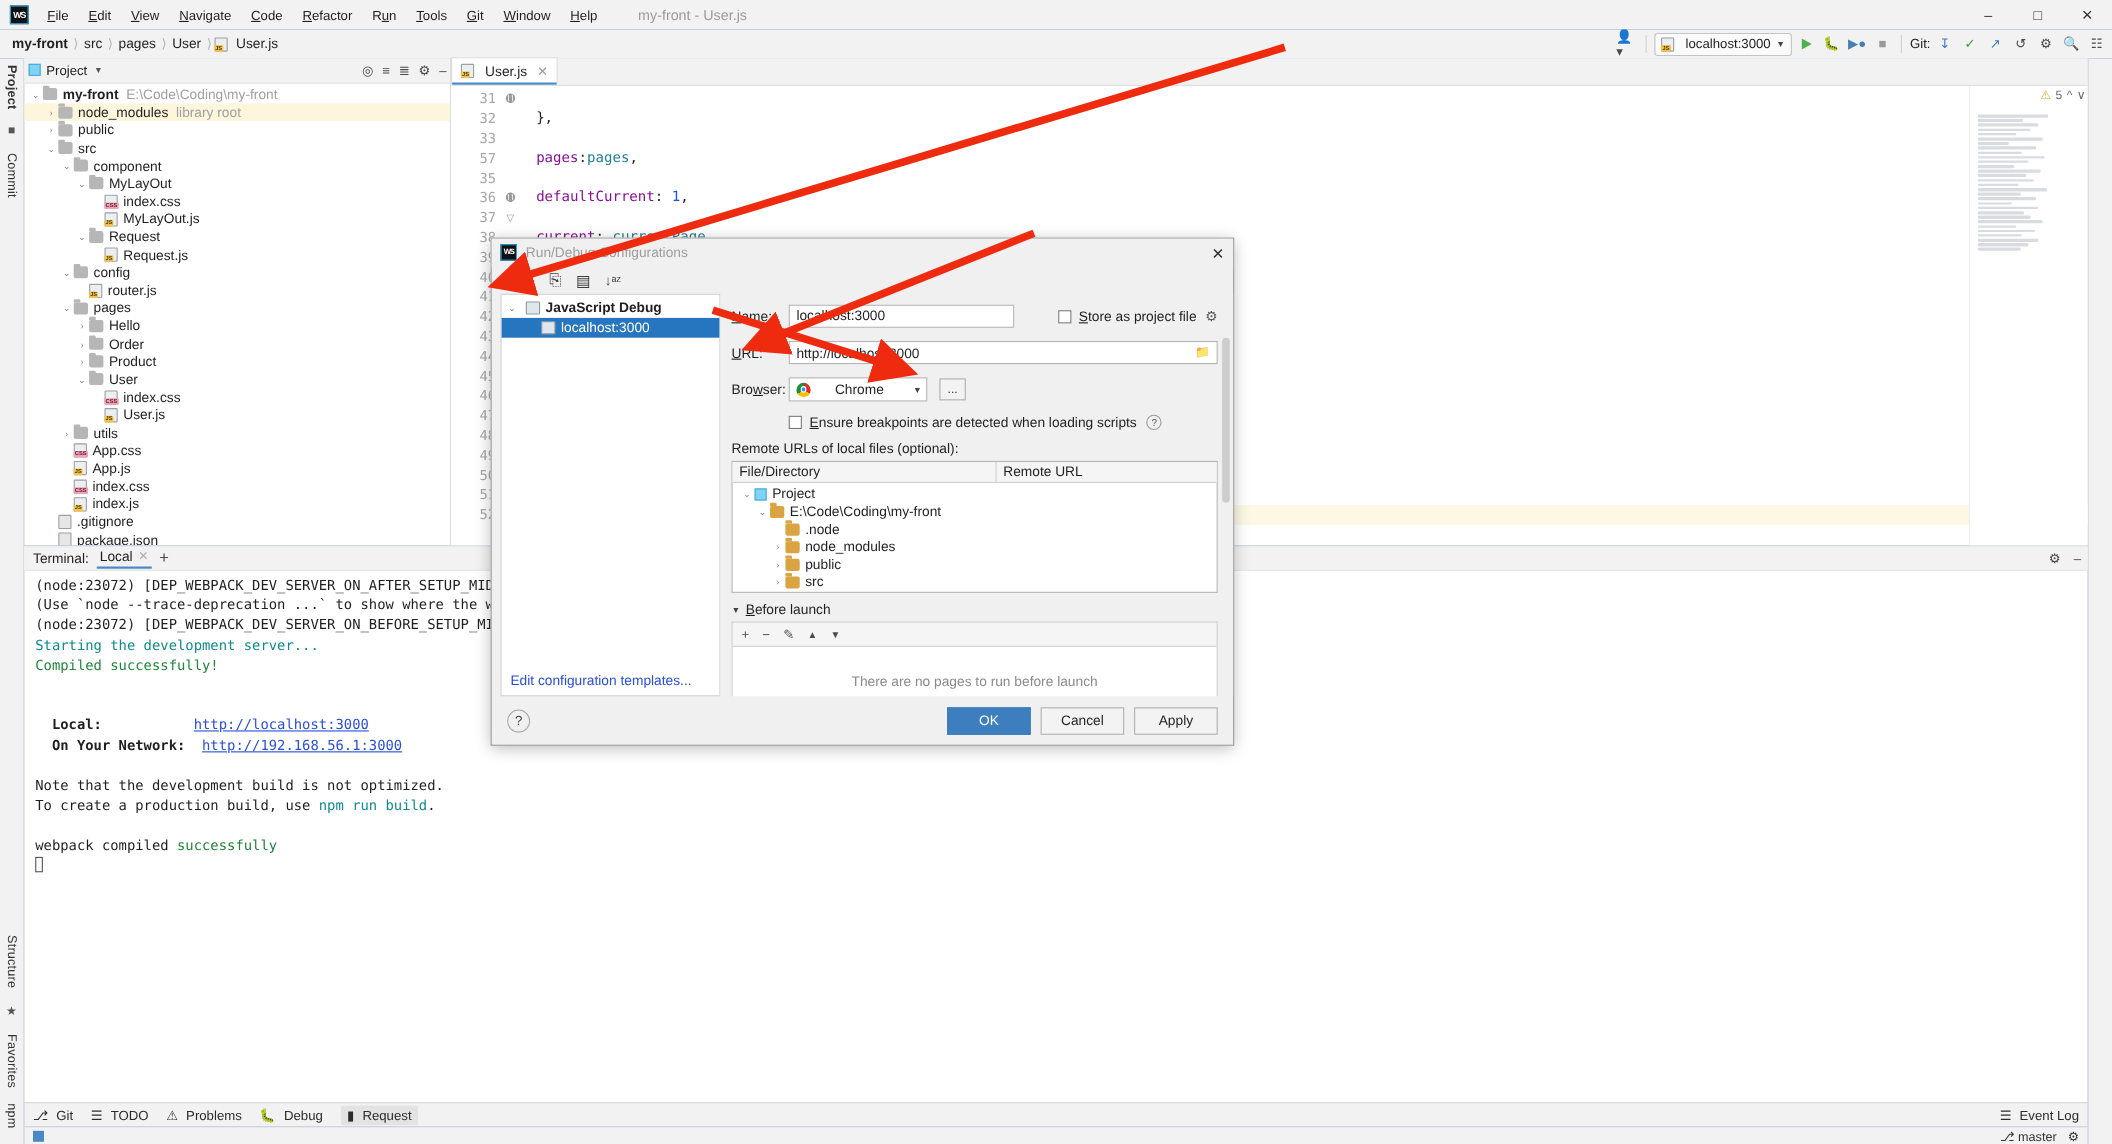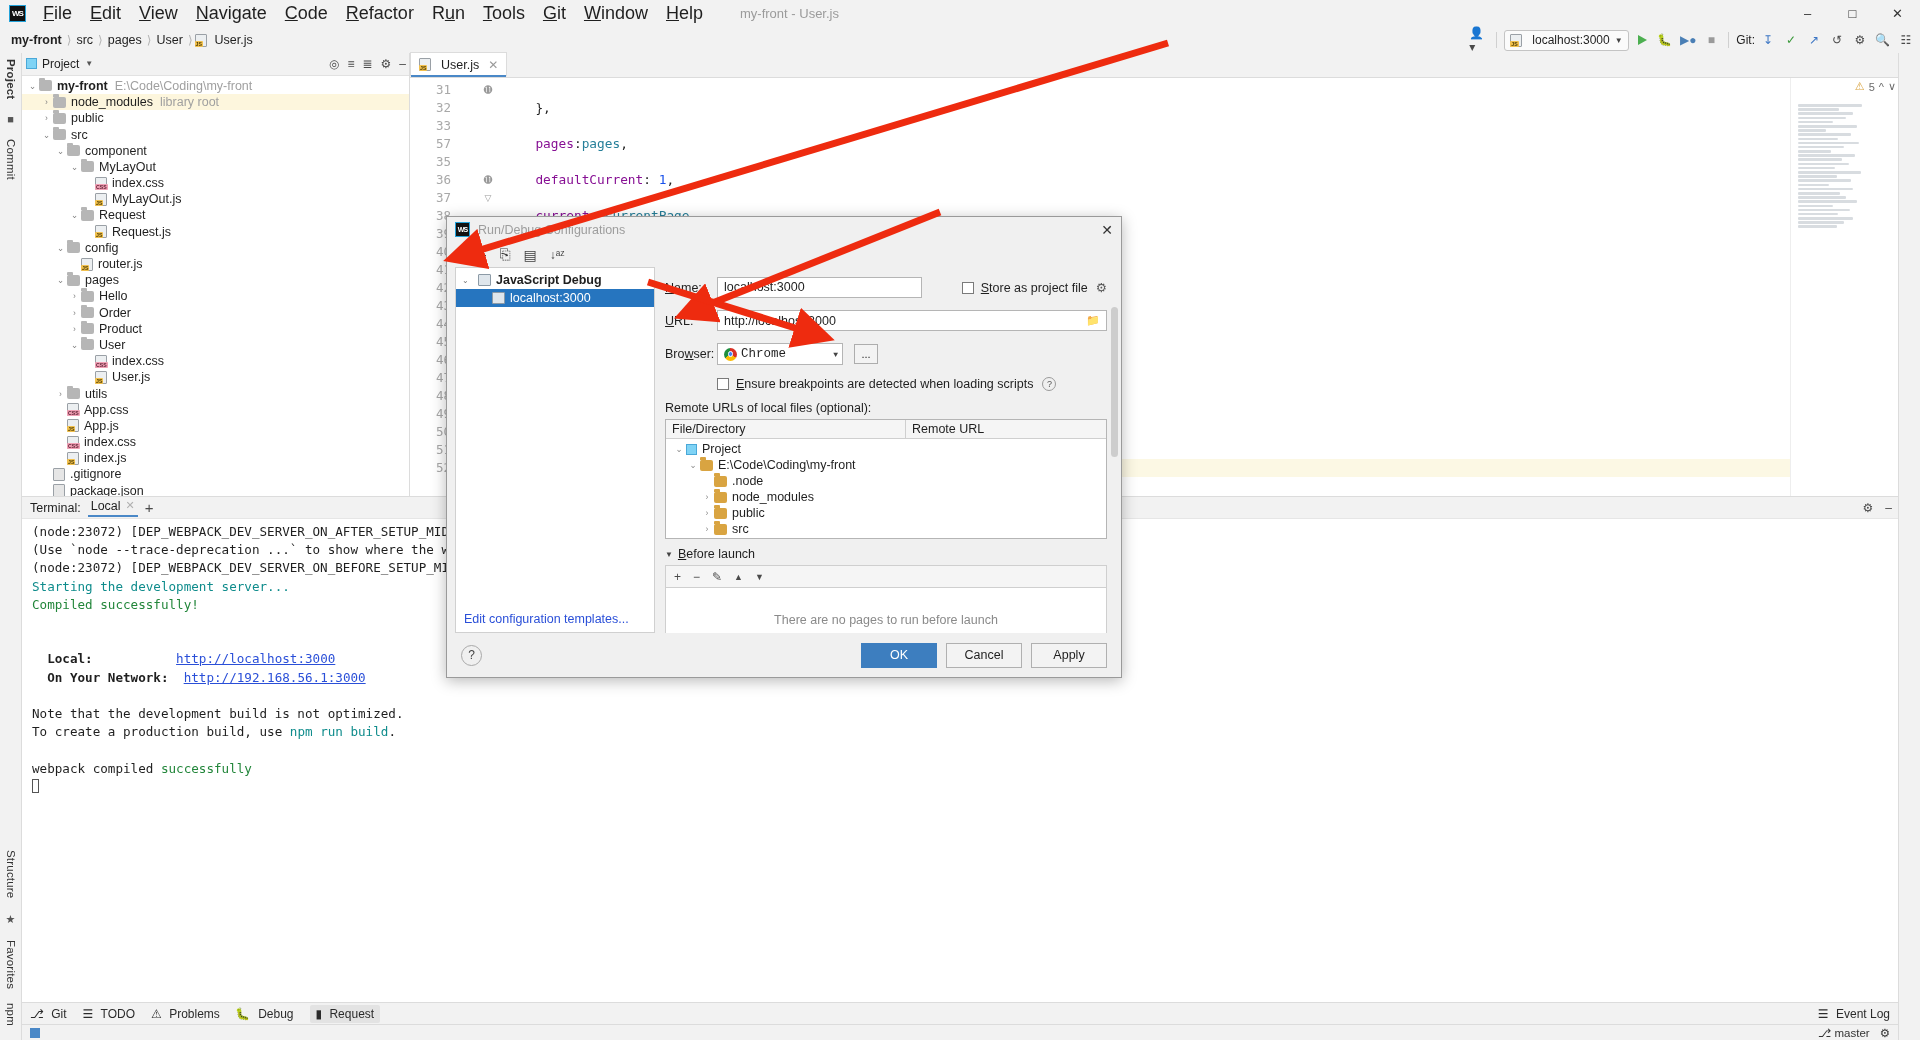--- a/index.html
+++ b/index.html
@@ -12,21 +12,21 @@
     background:#f2f2f2;
     overflow:hidden;
     position:relative;
   }
   .app { position:absolute; inset:0; display:flex; flex-direction:column; background:#1d4ed8; }
 
   
   .menubar { height:27px; background:#f2f2f2; display:flex; align-items:center; padding-left:4px; flex:0 0 auto; position:relative;}
   .ws-logo { width:17px; height:17px; background:#111; border:1px solid #23a2d9; display:inline-flex; align-items:center; justify-content:center;
              color:#fff; font-size:8px; font-weight:bold; letter-spacing:-1px; margin:0 8px 0 5px;}
-  .menu-item { padding:3px 9px; font-size:18px; color:#1f1f1f; cursor:default; white-space:nowrap;}
+  .menu-item { padding:3px 9px; font-size:12px; color:#1f1f1f; cursor:default; white-space:nowrap;}
   .menu-item u { text-decoration:underline; }
   .win-title { margin-left:28px; color:#9b9b9b; font-size:13px; }
   .win-controls { position:absolute; right:0; top:0; height:27px; display:flex; }
   .win-btn { width:45px; height:27px; display:flex; align-items:center; justify-content:center; font-size:13px; color:#333; }
 
   
   .navbar { height:26px; display:flex; align-items:center; background:#f2f2f2; padding-left:8px; flex:0 0 auto; position:relative; }
   .crumb { font-size:12.5px; color:#1f1f1f; padding:0 3px; }
   .crumb.bold { font-weight:bold; }
   .crumb-sep { color:#b4b4b4; padding:0 2px; font-size:12px;}
@@ -70,21 +70,21 @@
   .tlabel.bold { font-weight:bold; }
   .tsub { color:#a0a0a0; margin-left:7px; }
 
   
   .editor-area { flex:1 1 auto; display:flex; flex-direction:column; background:#fff; min-width:0; }
   .tabbar { height:25px; background:#f2f2f2; display:flex; align-items:flex-end; border-bottom:1px solid #dcdcdc;}
   .etab { height:25px; display:flex; align-items:center; gap:5px; padding:0 8px; background:#fff; border:1px solid #dcdcdc; border-bottom:1px solid #fff;
           font-size:12.5px; position:relative; }
   .etab .x { color:#999; font-size:12px; margin-left:4px;}
   .etab:after{content:"";position:absolute;left:0;right:0;bottom:-1px;height:2px;background:#4a88c7;}
-  .code-wrap { flex:1 1 auto; display:flex; position:relative; overflow:hidden;gap:24px;}
+  .code-wrap { flex:1 1 auto; display:flex; position:relative; overflow:hidden;}
   .gutter { width:46px; flex:0 0 46px; background:#fff; text-align:right; padding-right:5px; color:#a8a8a8;
             font-family:"DejaVu Sans Mono", monospace; font-size:12.5px; line-height:18px; padding-top:3px;}
   .foldcol { width:16px; flex:0 0 16px; background:#fff; position:relative; padding-top:3px;}
   .fmark { height:18px; display:flex; align-items:center; justify-content:center; color:#999; font-size:9px;}
   .codecol { flex:1 1 auto; font-family:"DejaVu Sans Mono", monospace; font-size:12.8px; line-height:18px; padding-top:3px; white-space:pre; position:relative;}
   .cline { height:18px; }
   .cline.cur { background:#fcf8e4; }
   .k { color:#0033b3; font-weight:bold;}
   .prop { color:#871094; }
   .num { color:#1750eb; }
@@ -132,21 +132,21 @@
   .cfg-row.sel { background:#2675bf; color:#fff; }
   .cfg-ico { width:13px;height:12px;background:#dfe6ec;border:1px solid #8c9aa6;border-radius:1px;flex:0 0 13px;}
   .dlg-left-foot { margin-top:auto; padding:6px 8px; }
   .lnk { color:#2a4fd8; font-size:12.5px; text-decoration:none;}
   .dlg-right { flex:1 1 auto; background:#f0f0f0; padding:10px 14px 0 10px; min-width:0; position:relative; overflow:hidden;}
   .frow { display:flex; align-items:center; margin-bottom:12px; }
   .flabel { width:52px; flex:0 0 52px; font-size:12.5px;}
   .finput { height:21px; background:#fff; border:1px solid #b5b5b5; padding:2px 6px; font-size:12.5px; flex:1 1 auto;}
   .chk { width:12px;height:12px;border:1px solid #7a7a7a;background:#fff;flex:0 0 12px;margin-right:7px;}
   .small-btn { height:20px; min-width:24px; border:1px solid #adadad; background:#f3f3f3; font-size:11px; display:flex; align-items:center; justify-content:center; padding:0 6px;}
-  .combo { height:22px; border:1px solid #b5b5b5; background:#fff; display:flex; align-items:center; gap:4px; padding:0 4px 0 6px; width:126px;font-family:Liberation Mono, monospace;}
+  .combo { height:22px; border:1px solid #b5b5b5; background:#fff; display:flex; align-items:center; gap:22px; padding:0 4px 0 6px; width:126px;}
   .combo .arrow { margin-left:auto; font-size:8px; color:#444;}
   .chrome-ico { width:13px;height:13px;border-radius:50%;
         background:conic-gradient(#d93025 0 33%, #fbbc04 33% 66%, #1e8e3e 66% 100%); position:relative; flex:0 0 13px;}
   .chrome-ico:after{content:"";position:absolute;inset:3.6px;border-radius:50%;background:#4285f4;border:1.3px solid #fff;}
   .tbl { border:1px solid #b5b5b5; background:#fff; height:120px; display:flex; flex-direction:column; }
   .tbl-head { height:19px; display:flex; background:#f5f5f5; border-bottom:1px solid #cfcfcf; font-size:12.5px;}
   .tbl-head div { padding:2px 6px; }
   .tbl-head .c1 { flex:1 1 auto; border-right:1px solid #cfcfcf;}
   .tbl-head .c2 { width:200px; flex:0 0 200px;}
   .tbl-body { flex:1 1 auto; overflow:hidden; padding-top:2px;}

